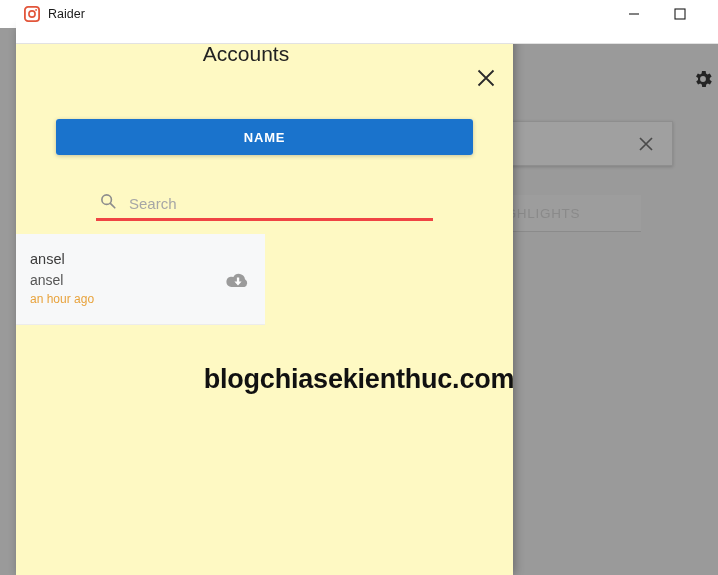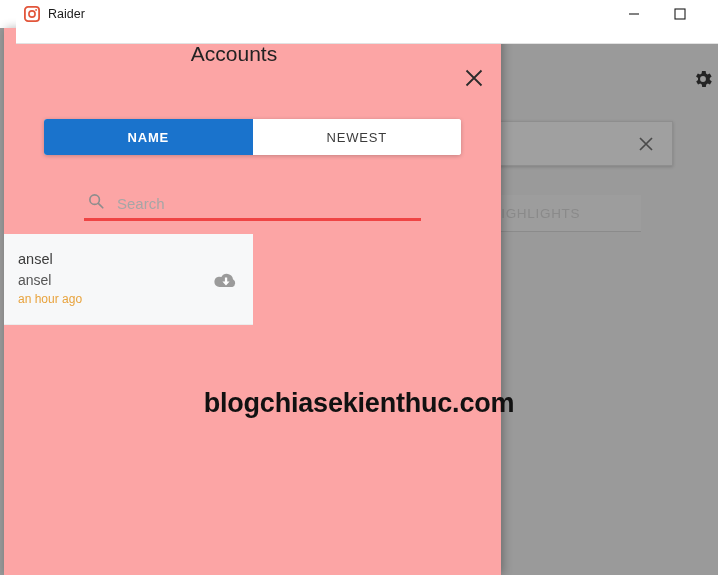--- a/index.html
+++ b/index.html
@@ -96,23 +96,23 @@
     align-items: center;
     justify-content: center;
     font-size: 13.5px;
     letter-spacing: 0.7px;
     color: #8a8a8a;
   }
 
   
   .dialog {
     position: absolute;
-    left: 4px; top: 28px;
+    left: 16px; top: 28px;
     width: 497px; height: 547px;
-    background: #fca5a5;
+    background: #fef9c3;
     box-shadow: 2px 0 9px rgba(0,0,0,0.30);
     overflow: hidden;
   }
   .dialog-title {
     position: absolute;
     left: 0; top: 10px;
     width: 460px;
     text-align: center;
     font-size: 21px;
     color: #222222;
@@ -224,21 +224,20 @@
   .watermark {
     position: absolute;
     left: 0; top: 364px;
     width: 718px;
     text-align: center;
     font-size: 27px;
     font-weight: bold;
     color: #111111;
     letter-spacing: -0.2px;
     pointer-events: none;
-    margin-top: 24px;
   }
 </style>
 </head>
 <body>
 
 <div id="app">
 
   <div class="backdrop">
     <div class="bg-gear">
       <svg width="22" height="22" viewBox="0 0 24 24" aria-hidden="true">
@@ -262,21 +261,20 @@
     <div class="dialog-title">Accounts</div>
 
     <div class="dialog-close">
       <svg width="22" height="22" viewBox="0 0 22 22" aria-hidden="true">
         <path d="M3.5 3.5 L18.5 18.5 M18.5 3.5 L3.5 18.5" stroke="#2b2b2b" stroke-width="1.8" fill="none"></path>
       </svg>
     </div>
 
     <div class="tabs">
       <div class="tab active">NAME</div>
-      <div class="tab">NEWEST</div>
     </div>
 
     <div class="search-wrap">
       <div class="search-icon">
         <svg width="18" height="18" viewBox="0 0 20 20" aria-hidden="true">
           <circle cx="8.5" cy="8.5" r="5.3" stroke="#8d8d8d" stroke-width="1.8" fill="none"></circle>
           <path d="M12.6 12.6 L17.5 17.5" stroke="#8d8d8d" stroke-width="1.9" stroke-linecap="round"></path>
         </svg>
       </div>
       <input class="search-input" type="text" placeholder="Search" style="">

